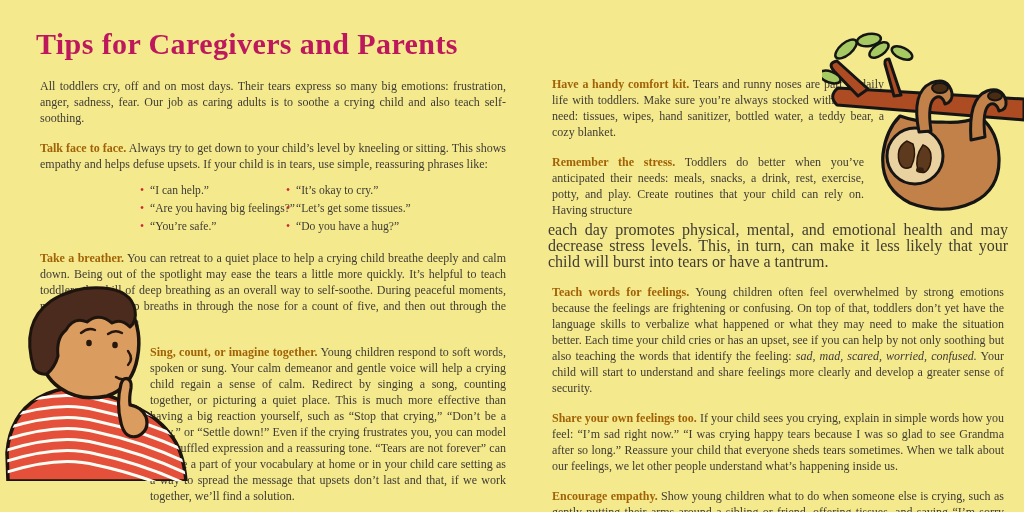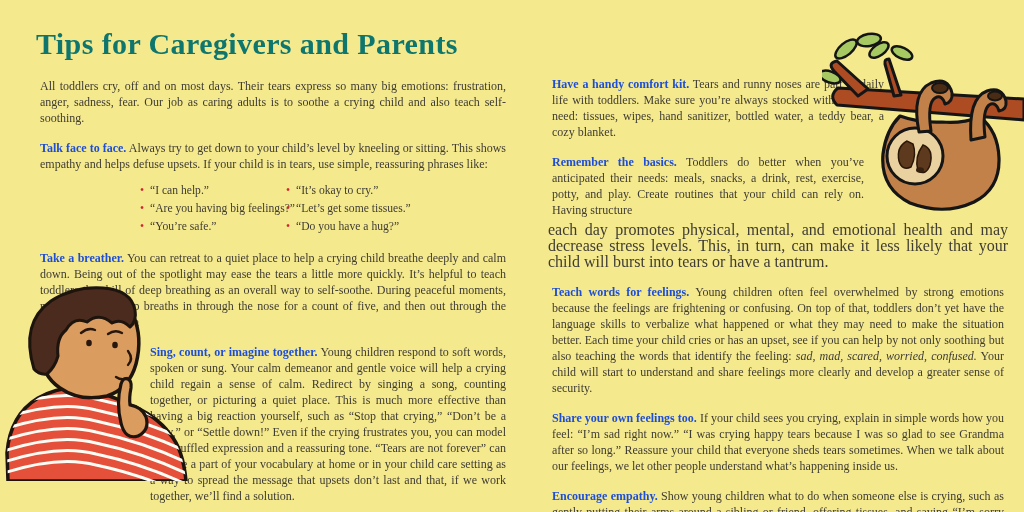--- a/index.html
+++ b/index.html
@@ -6,26 +6,26 @@
   .spread{
     position:relative; width:1024px; height:512px;
     background:#f5e98e; overflow:hidden;
     font-family:"Liberation Serif", serif;
     color:#3f3c33;
   }
   .pg-left{position:absolute; top:26px; left:36px; width:474px;}
   .pg-right{position:absolute; top:76px; left:548px; width:460px;}
   h1.title{
     margin:0; font-size:30px; line-height:36px; font-weight:bold;
-    color:#0f766e; letter-spacing:0.4px;
+    color:#be185d; letter-spacing:0.4px;
   }
   p{margin:4px;font-family:Liberation Serif, serif;}
   .para{margin-top:14px; font-size:12px; line-height:16px; text-align:justify;}
   .para.first{margin-top:16px;}
-  .lead{color:#1d4ed8; font-weight:bold;}
+  .lead{color:#a16207; font-weight:bold;}
   .ital{font-style:italic;}
   .bullets{display:flex; margin:10px 0 0 104px; font-size:11.6px;}
   .bcol{display:flex; flex-direction:column;}
   .bcol1{width:146px;}
   .bitem{line-height:18px; white-space:nowrap;}
   .dot{color:#cf2730; margin-right:6px;}
   .cont-indent{margin-left:119px; font-size:16px; line-height:16px; text-align:justify;}
   .sing-indent{margin-left:114px;}
   .narrow-comfort{width:332px;}
   .narrow-basics{width:312px;}
@@ -59,21 +59,21 @@
     </div>
 
     <p class="para"><span class="lead">Take a breather.</span> <span>You can retreat to a quiet place to help a crying child breathe deeply and calm down. Being out of the spotlight may ease the tears a little more quickly. It’s helpful to teach toddlers the skill of deep breathing as an overall way to self-soothe. During peaceful moments, practice taking deep breaths in through the nose for a count of five, and then out through the mouth (slowly) for a</span></p>
 
     <p class="para sing-indent"><span class="lead">Sing, count, or imagine together.</span> <span>Young children respond to soft words, spoken or sung. Your calm demeanor and gentle voice will help a crying child regain a sense of calm. Redirect by singing a song, counting together, or picturing a quiet place. This is much more effective than having a big reaction yourself, such as “Stop that crying,” “Don’t be a baby,” or “Settle down!” Even if the crying frustrates you, you can model an unruffled expression and a reassuring tone. “Tears are not forever” can become a part of your vocabulary at home or in your child care setting as a way to spread the message that upsets don’t last and that, if we work together, we’ll find a solution.</span></p>
   </div>
 
   <div class="pg-right">
     <p class="para narrow-comfort" style="margin-top:0;"><span class="lead">Have a handy comfort kit.</span> <span>Tears and runny noses are part of daily life with toddlers. Make sure you’re always stocked with what you need: tissues, wipes, hand sanitizer, bottled water, a teddy bear, a cozy blanket.</span></p>
 
-    <p class="para narrow-basics"><span class="lead">Remember the basics.</span> <span>Toddlers do better when you’ve anticipated their needs: meals, snacks, a drink, rest, exercise, potty, and play. Create routines that your child can rely on. Having structure</span></p>
+    <p class="para narrow-basics"><span class="lead">Remember the stress.</span> <span>Toddlers do better when you’ve anticipated their needs: meals, snacks, a drink, rest, exercise, potty, and play. Create routines that your child can rely on. Having structure</span></p>
     <div class="cont-indent" style="margin-left:0;">each day promotes physical, mental, and emotional health and may decrease stress levels. This, in turn, can make it less likely that your child will burst into tears or have a tantrum.</div>
 
     <p class="para"><span class="lead">Teach words for feelings.</span> <span>Young children often feel overwhelmed by strong emotions because the feelings are frightening or confusing. On top of that, toddlers don’t yet have the language skills to verbalize what happened or what they may need to make the situation better. Each time your child cries or has an upset, see if you can help by not only soothing but also teaching the words that identify the feeling:</span> <span class="ital">sad, mad, scared, worried, confused.</span> <span>Your child will start to understand and share feelings more clearly and develop a greater sense of security.</span></p>
 
     <p class="para"><span class="lead">Share your own feelings too.</span> <span>If your child sees you crying, explain in simple words how you feel: “I’m sad right now.” “I was crying happy tears because I was so glad to see Grandma after so long.” Reassure your child that everyone sheds tears sometimes. When we talk about our feelings, we let other people understand what’s happening inside us.</span></p>
 
     <p class="para"><span class="lead">Encourage empathy.</span> <span>Show young children what to do when someone else is crying, such as gently putting their arms around a sibling or friend, offering tissues, and saying “I’m sorry you’re sad.” Keep sharing the message that we all have big feelings and all of us experience times when we need help.</span></p>
   </div>
 
   <svg class="illus child-illus" width="186" height="200" viewBox="0 0 186 200">

